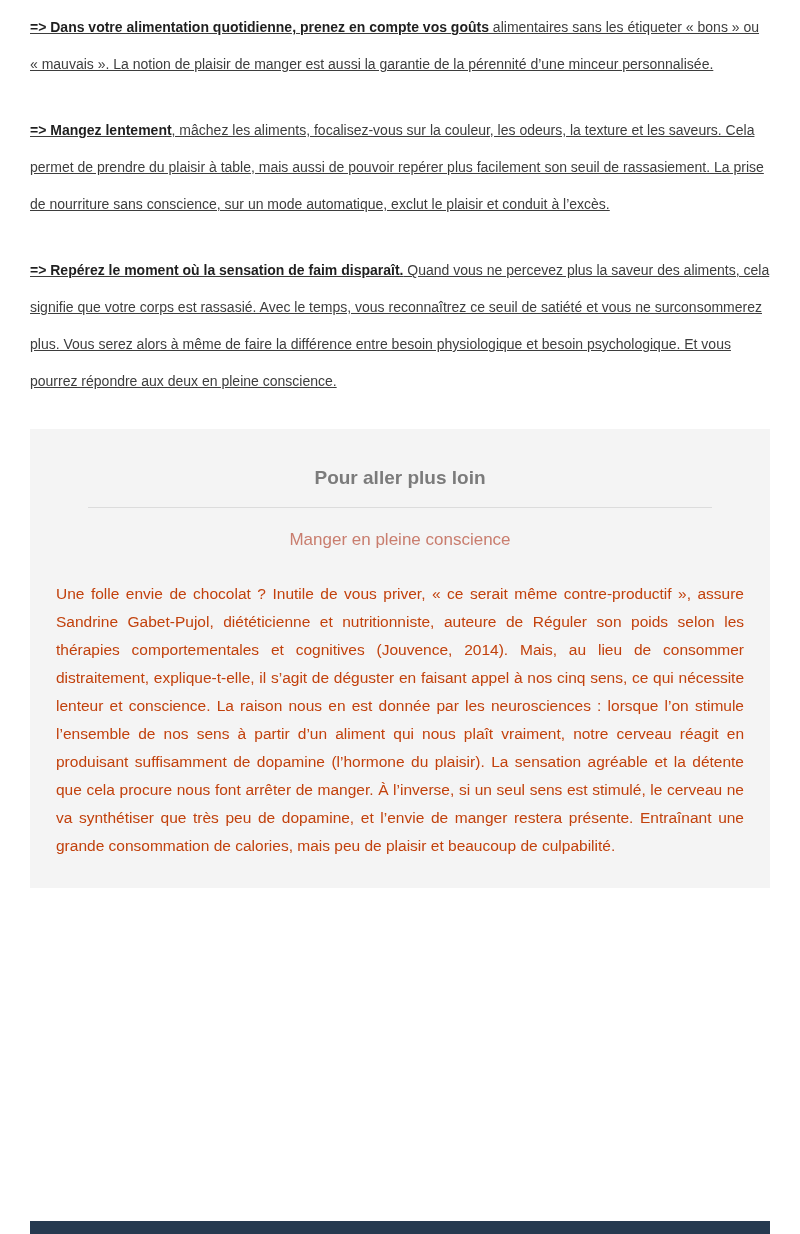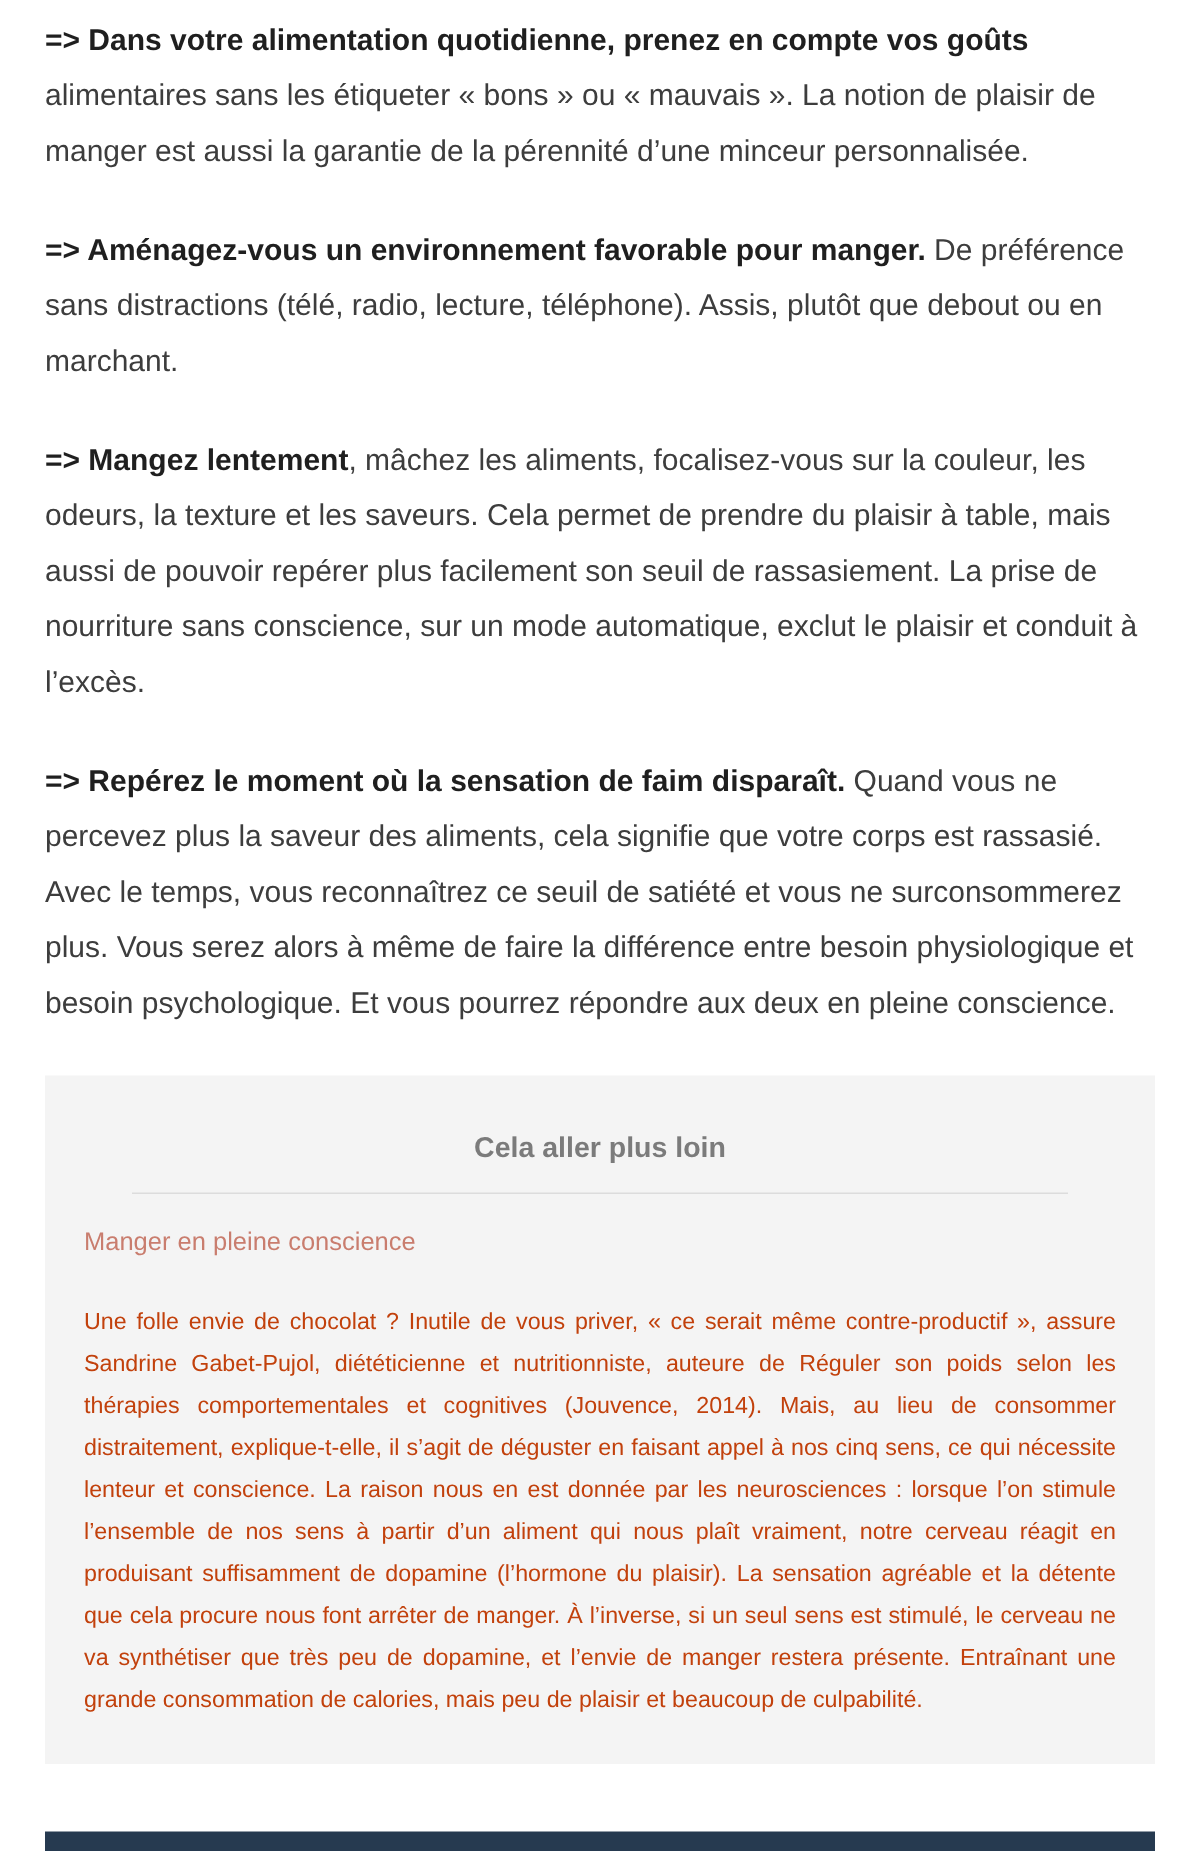--- a/index.html
+++ b/index.html
@@ -9,25 +9,26 @@
     height: 1234px;
     position: relative;
     overflow: hidden;
     font-family: "Liberation Sans", sans-serif;
     color: #3d3d3d;
   }
   .content {
     padding: 9px 30px 0 30px;
   }
   p.para {
-    font-size: 20px;
+    font-size: 14px;
     line-height: 37px;
     color: #3d3d3d;
     margin-bottom: 29px;
     text-align: left;
+    text-decoration: underline;
   }
   p.para strong {
     color: #1f1f1f;
     font-weight: bold;
   }
   .box {
     background: #f4f4f4;
     margin: 10px 30px 0 30px;
     padding: 22px 26px 28px 26px;
   }
@@ -37,20 +38,21 @@
     font-weight: bold;
     font-size: 19px;
     padding: 16px 0 18px 0;
   }
   .divider {
     border-bottom: 1px solid #dcdcdc;
     margin: 0 32px 16px 32px;
     height: 1px;
   }
   .box-link-wrap {
+    text-align: center;
     padding: 6px 0 30px 0;
   }
   a.further-link {
     color: #c97d6e;
     font-size: 17px;
     text-decoration: none;
     cursor: pointer;
   }
   .box-body {
     color: #c2410c;
@@ -67,30 +69,29 @@
     background: #263a50;
   }
 </style>
 </head>
 <body>
 
 <div class="content">
 
   <p class="para"><strong>=&gt; Dans votre alimentation quotidienne, prenez en compte vos goûts</strong><span> alimentaires sans les étiqueter « bons » ou « mauvais ». La notion de plaisir de manger est aussi la garantie de la pérennité d’une minceur personnalisée.</span></p>
 
-  <p class="para"><strong>=&gt; Aménagez-vous un environnement favorable pour manger.</strong><span> De préférence sans distractions (télé, radio, lecture, téléphone). Assis, plutôt que debout ou en marchant.</span></p>
 
   <p class="para"><strong>=&gt; Mangez lentement</strong><span>, mâchez les aliments, focalisez-vous sur la couleur, les odeurs, la texture et les saveurs. Cela permet de prendre du plaisir à table, mais aussi de pouvoir repérer plus facilement son seuil de rassasiement. La prise de nourriture sans conscience, sur un mode automatique, exclut le plaisir et conduit à l’excès.</span></p>
 
   <p class="para"><strong>=&gt; Repérez le moment où la sensation de faim disparaît.</strong><span> Quand vous ne percevez plus la saveur des aliments, cela signifie que votre corps est rassasié. Avec le temps, vous reconnaîtrez ce seuil de satiété et vous ne surconsommerez plus. Vous serez alors à même de faire la différence entre besoin physiologique et besoin psychologique. Et vous pourrez répondre aux deux en pleine conscience.</span></p>
 
 </div>
 
 <div class="box">
-  <div class="box-title">Cela aller plus loin</div>
+  <div class="box-title">Pour aller plus loin</div>
   <div class="divider"></div>
   <div class="box-link-wrap">
     <a class="further-link" href="#">Manger en pleine conscience</a>
   </div>
   <p class="box-body">Une folle envie de chocolat ? Inutile de vous priver, « ce serait même contre-productif », assure Sandrine Gabet-Pujol, diététicienne et nutritionniste, auteure de Réguler son poids selon les thérapies comportementales et cognitives (Jouvence, 2014). Mais, au lieu de consommer distraitement, explique-t-elle, il s’agit de déguster en faisant appel à nos cinq sens, ce qui nécessite lenteur et conscience. La raison nous en est donnée par les neurosciences : lorsque l’on stimule l’ensemble de nos sens à partir d’un aliment qui nous plaît vraiment, notre cerveau réagit en produisant suffisamment de dopamine (l’hormone du plaisir). La sensation agréable et la détente que cela procure nous font arrêter de manger. À l’inverse, si un seul sens est stimulé, le cerveau ne va synthétiser que très peu de dopamine, et l’envie de manger restera présente. Entraînant une grande consommation de calories, mais peu de plaisir et beaucoup de culpabilité.</p>
 </div>
 
 <div class="footer-bar"></div>
 
 </body></html>

